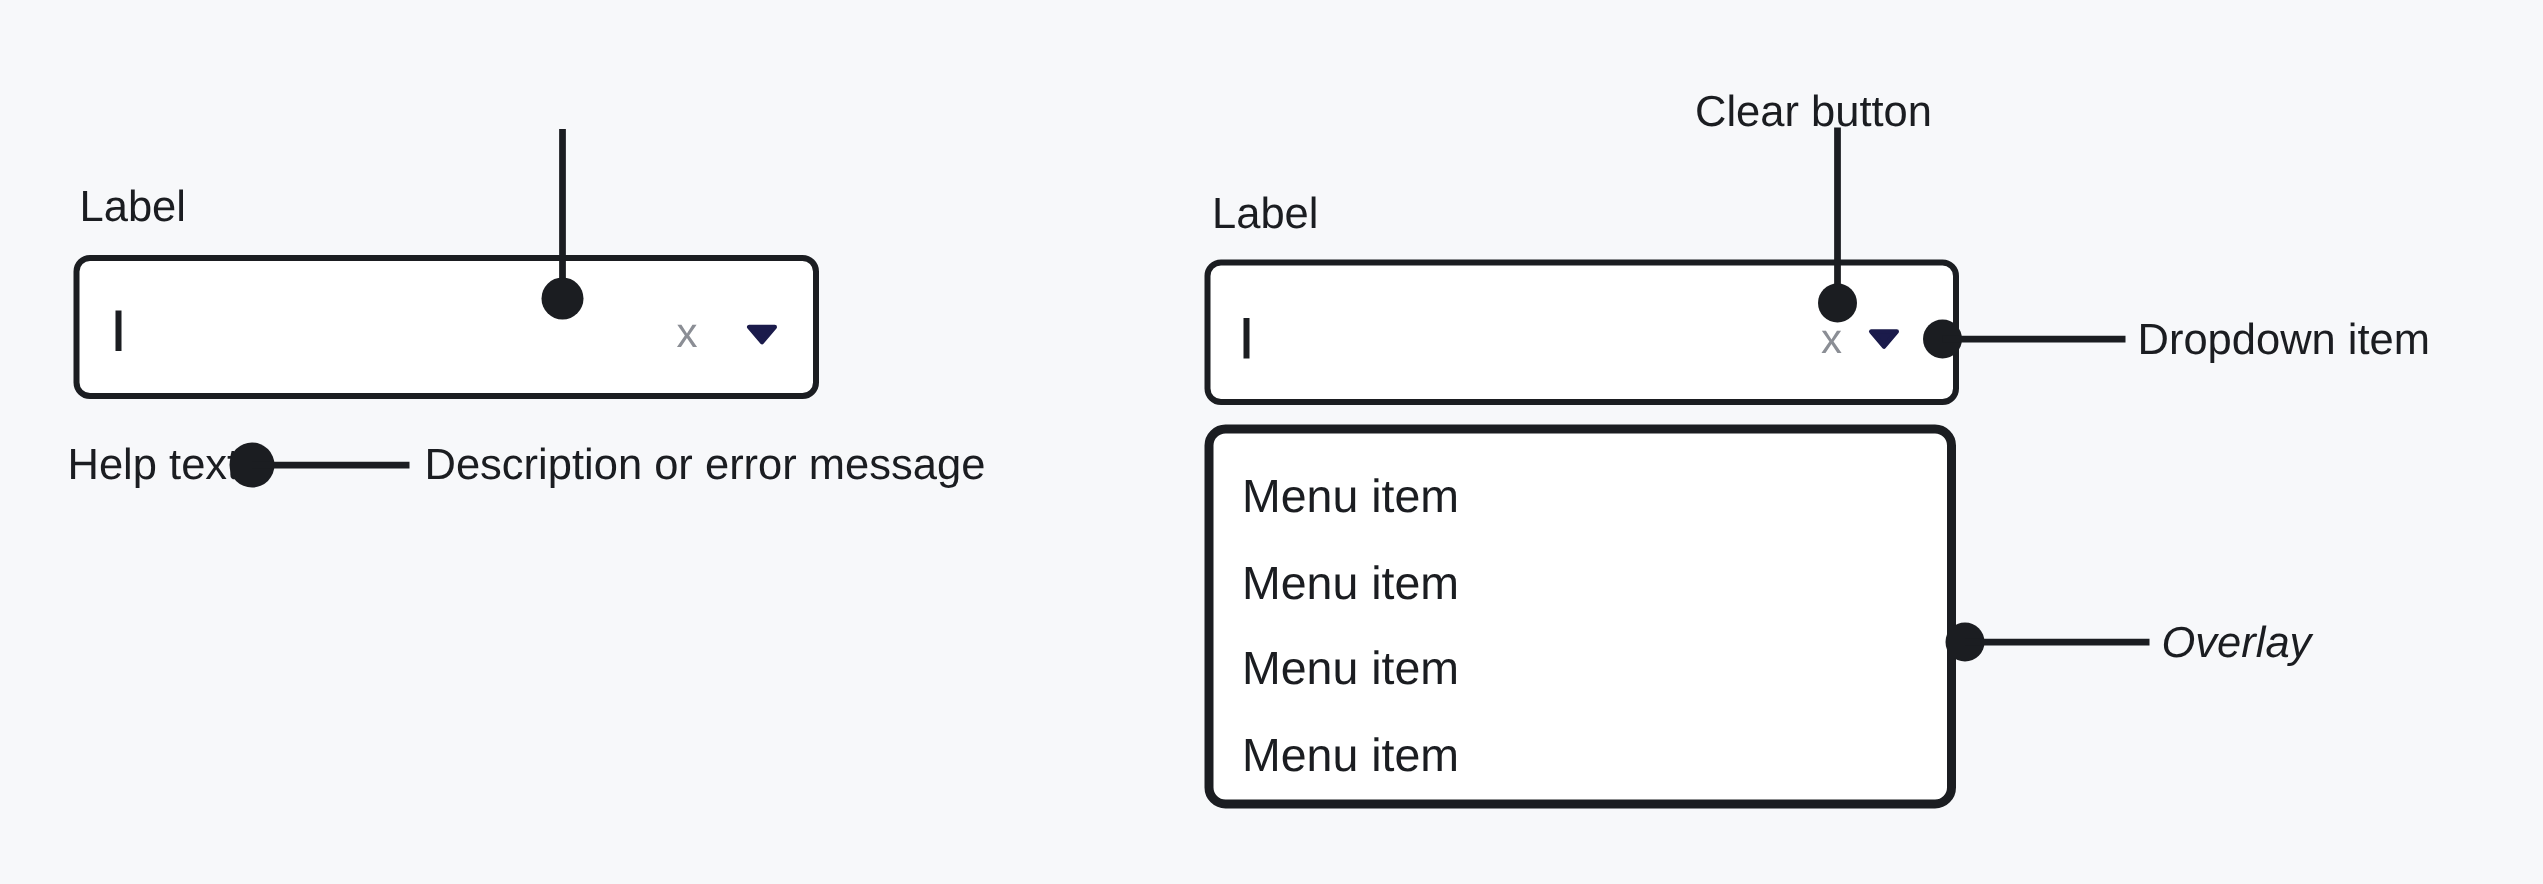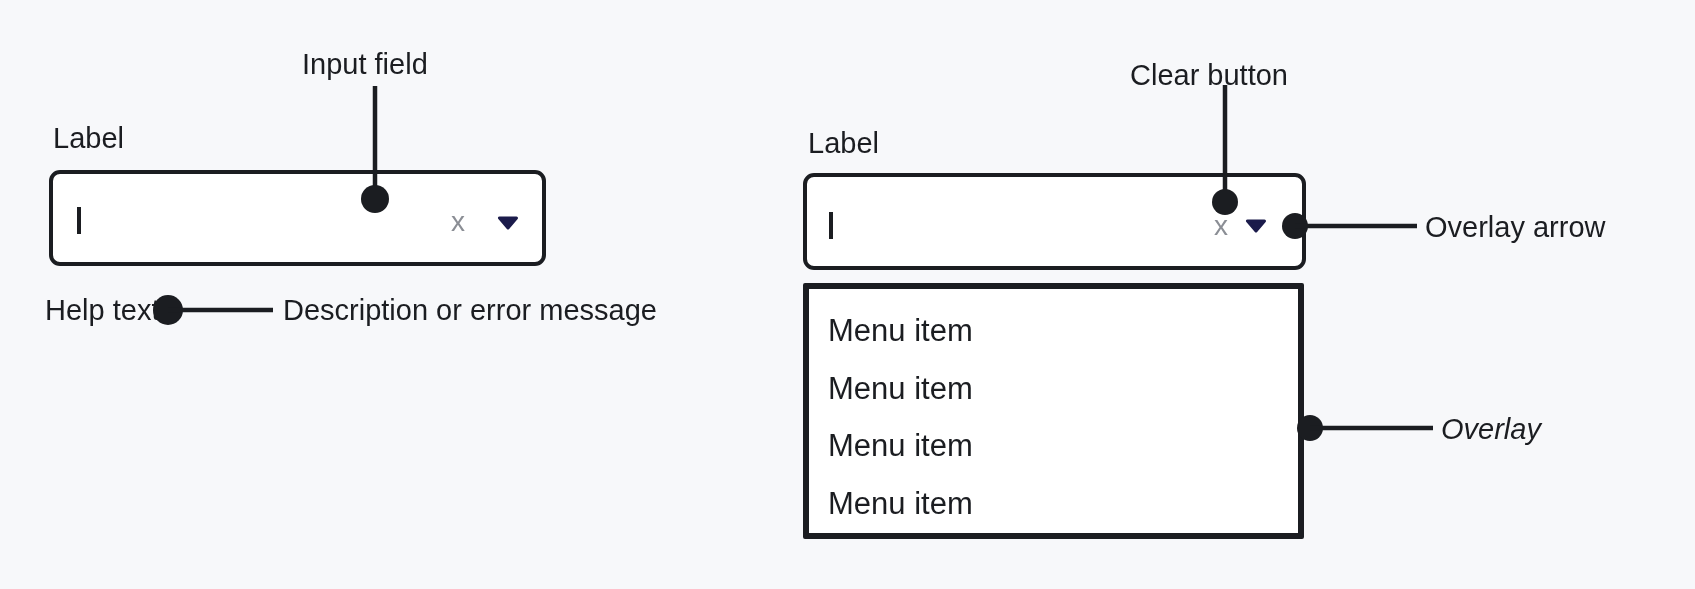--- a/index.html
+++ b/index.html
@@ -41,21 +41,21 @@
     position: absolute;
     color: var(--arrow-navy, #1b1b4b);
     cursor: pointer;
     line-height: 0;
   }
 
   .menu {
     position: absolute;
     background: var(--surface, #ffffff);
     border: 6px solid var(--ink, #1b1d21);
-    border-radius: 2px;
+    border-radius: 14px;
     padding: 13px 0 0 19px;
     display: flex;
     flex-direction: column;
   }
   .menu-item {
     font-size: 31px;
     height: 58.5px;
     display: flex;
     align-items: center;
     color: var(--ink, #1b1d21);
@@ -107,27 +107,26 @@
     </svg>
   </div>
 
   <div class="menu" style="left:803px; top:283px; width:501px; height:256px;" role="listbox">
     <div class="menu-item" role="option">Menu item</div>
     <div class="menu-item" role="option">Menu item</div>
     <div class="menu-item" role="option">Menu item</div>
     <div class="menu-item" role="option">Menu item</div>
   </div>
 
-  <div class="ann-text" style="left:302px; top:47px;">Input field</div>
 
   <div class="ann-text" style="left:1130px; top:46px;margin-top:12px;">Clear button</div>
 
   <div class="desc-text" style="left:283px; top:293px;text-align:right;">Description or error message</div>
 
-  <div class="ann-text" style="left:1425px; top:210px;">Overlay arrow</div>
+  <div class="ann-text" style="left:1425px; top:210px;">Dropdown item</div>
 
   <div class="ann-text" style="left:1441px; top:412px;font-style:italic;">Overlay</div>
 
   <svg class="overlay-svg">
 
     <line x1="375" y1="86" x2="375" y2="199"></line>
     <circle cx="375" cy="199" r="14"></circle>
 
     <circle cx="168" cy="310" r="15"></circle>
     <line x1="168" y1="310" x2="273" y2="310"></line>

